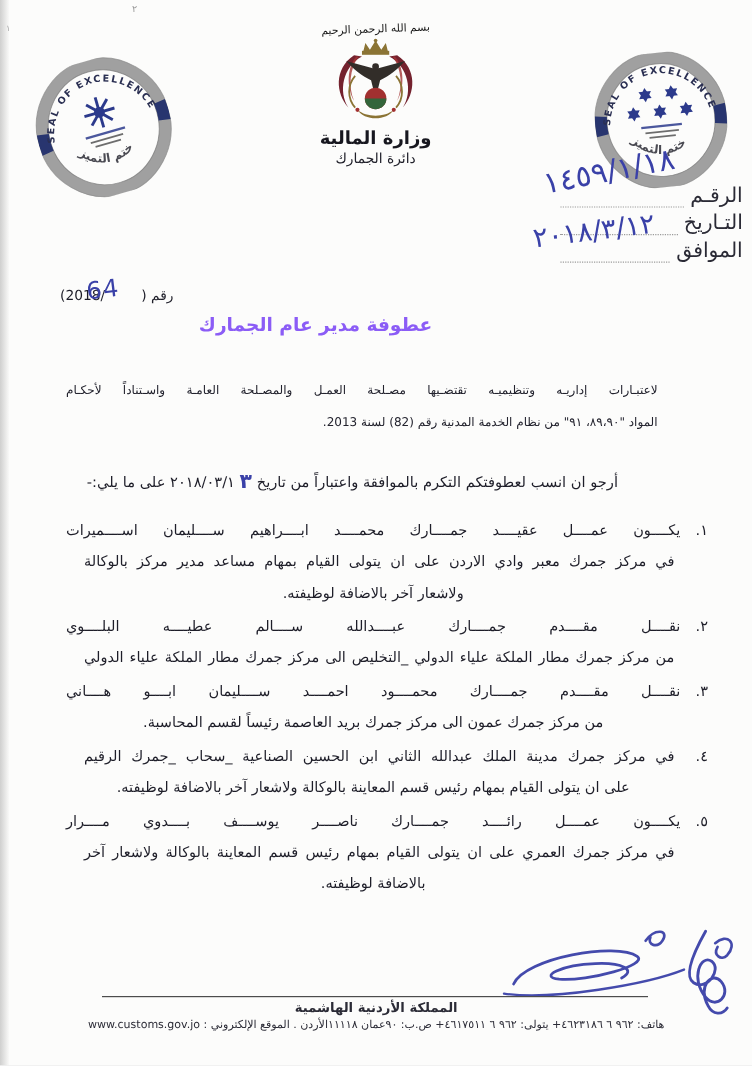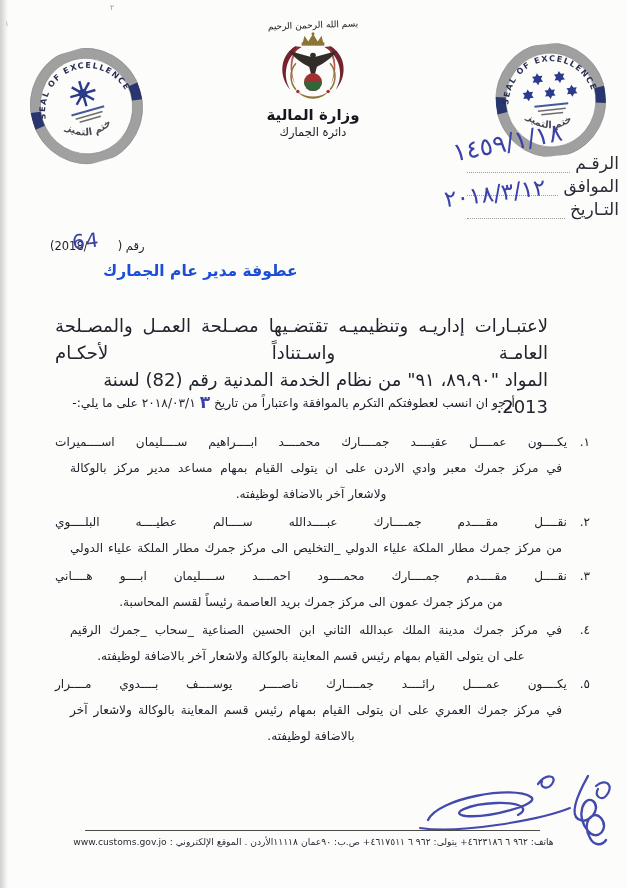--- a/index.html
+++ b/index.html
@@ -30,23 +30,23 @@
 
   .ink{color:#3a41a8;}
   #hw-num{left:452px;top:128px;font-size:25px;transform:rotate(-11deg);letter-spacing:2px;direction:ltr;}
   #hw-date{left:444px;top:180px;font-size:23px;transform:rotate(-7deg);letter-spacing:4px;direction:ltr;}
 
   
   #refline{left:50px;top:239px;font-size:11.5px;direction:ltr;color:#1d1d28;}
   #refline .gap{display:inline-block;width:30px;}
   #hw-ref{left:72px;top:229px;font-size:20px;transform:rotate(-7deg);letter-spacing:1px;}
 
-  #title{left:103px;top:262px;width:320px;text-align:left;font-size:15.5px;font-weight:bold;color:#1d4ed8;}
-
-  #para1{left:55px;top:312px;width:493px;direction:rtl;font-size:18px;line-height:27px;}
+  #title{left:103px;top:262px;width:320px;text-align:center;font-size:15.5px;font-weight:bold;color:#8b5cf6;}
+
+  #para1{left:55px;top:312px;width:493px;direction:rtl;font-size:10px;line-height:27px;}
   .jl{text-align:justify;text-align-last:justify;}
   .rl{text-align:right;}
 
   #reqline{right:112px;top:391px;direction:rtl;font-size:12.2px;white-space:nowrap;color:#1d1d28;}
   #reqline .hw3{font-size:17px;font-weight:bold;display:inline-block;transform:translateY(1px);}
   .num-ltr{direction:ltr;unicode-bidi:isolate;}
 
   #items{left:55px;top:429px;width:537px;direction:rtl;font-size:12.1px;line-height:26px;color:#1e1e29;}
   .item{position:relative;padding-right:25px;margin-bottom:2px;}
   .inum{position:absolute;right:2px;top:0;}
@@ -165,25 +165,25 @@
       </text>
     </svg>
   </span>
 
   <div class="abs" id="fields">
     <div class="frow">
       <span class="flabel">الرقـم</span>
       <span class="fline"></span>
     </div>
     <div class="frow">
+      <span class="flabel">التـاريخ</span>
+      <span class="fline"></span>
+    </div>
+    <div class="frow">
       <span class="flabel">الموافق</span>
-      <span class="fline"></span>
-    </div>
-    <div class="frow">
-      <span class="flabel">التـاريخ</span>
       <span class="fline"></span>
     </div>
   </div>
   <div class="abs ink" id="hw-num">١٤٥٩/١/١٨</div>
   <div class="abs ink" id="hw-date">٢٠١٨/٣/١٢</div>
 
   <div class="abs" id="refline"><span>(2018/</span><span class="gap"></span><span>) رقم</span></div>
   <div class="abs ink" id="hw-ref">64</div>
 
   <div class="abs" id="title">عطوفة مدير عام الجمارك</div>
@@ -238,20 +238,21 @@
         <path stroke-width="2.2" d="M120,26 C128,15 140,17 134,26 C130,32 121,30 124,23"></path>
         <path stroke-width="2.4" d="M170,18 C161,34 151,55 160,61 C171,68 184,50 175,43 C166,37 157,57 170,73 C179,84 192,71 183,60 C175,51 163,64 172,80 C176,88 184,88 188,82"></path>
         <path stroke-width="2.2" d="M178,28 C188,19 197,28 188,38 C183,43 176,38 180,31"></path>
       </g>
     </svg>
   </span>
 
   <div class="abs" id="rule"></div>
 
   <div class="abs" id="footer">
+    <div class="f1">المملكة الأردنية الهاشمية</div>
     <div class="f2">
       <span>هاتف:</span>
       <span class="num-ltr">+٩٦٢ ٦ ٤٦٢٣١٨٦</span>
       <span>يتولى:</span>
       <span class="num-ltr">+٩٦٢ ٦ ٤٦١٧٥١١</span>
       <span>ص.ب: ٩٠عمان ١١١١٨الأردن .</span>
       <span>الموقع الإلكتروني :</span>
       <span class="num-ltr">www.customs.gov.jo</span>
     </div>
   </div>

